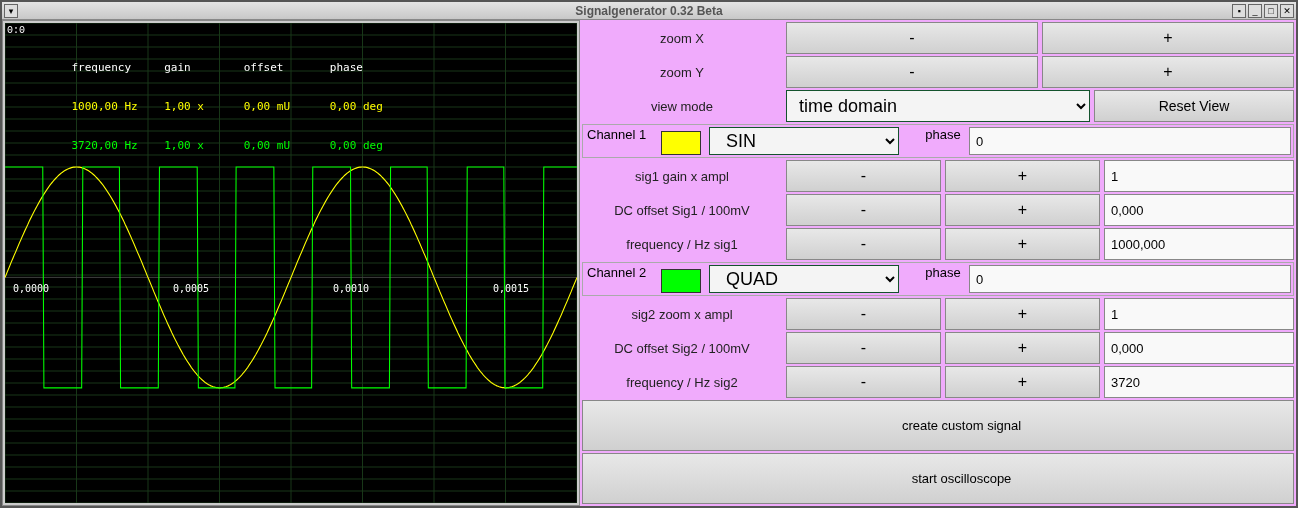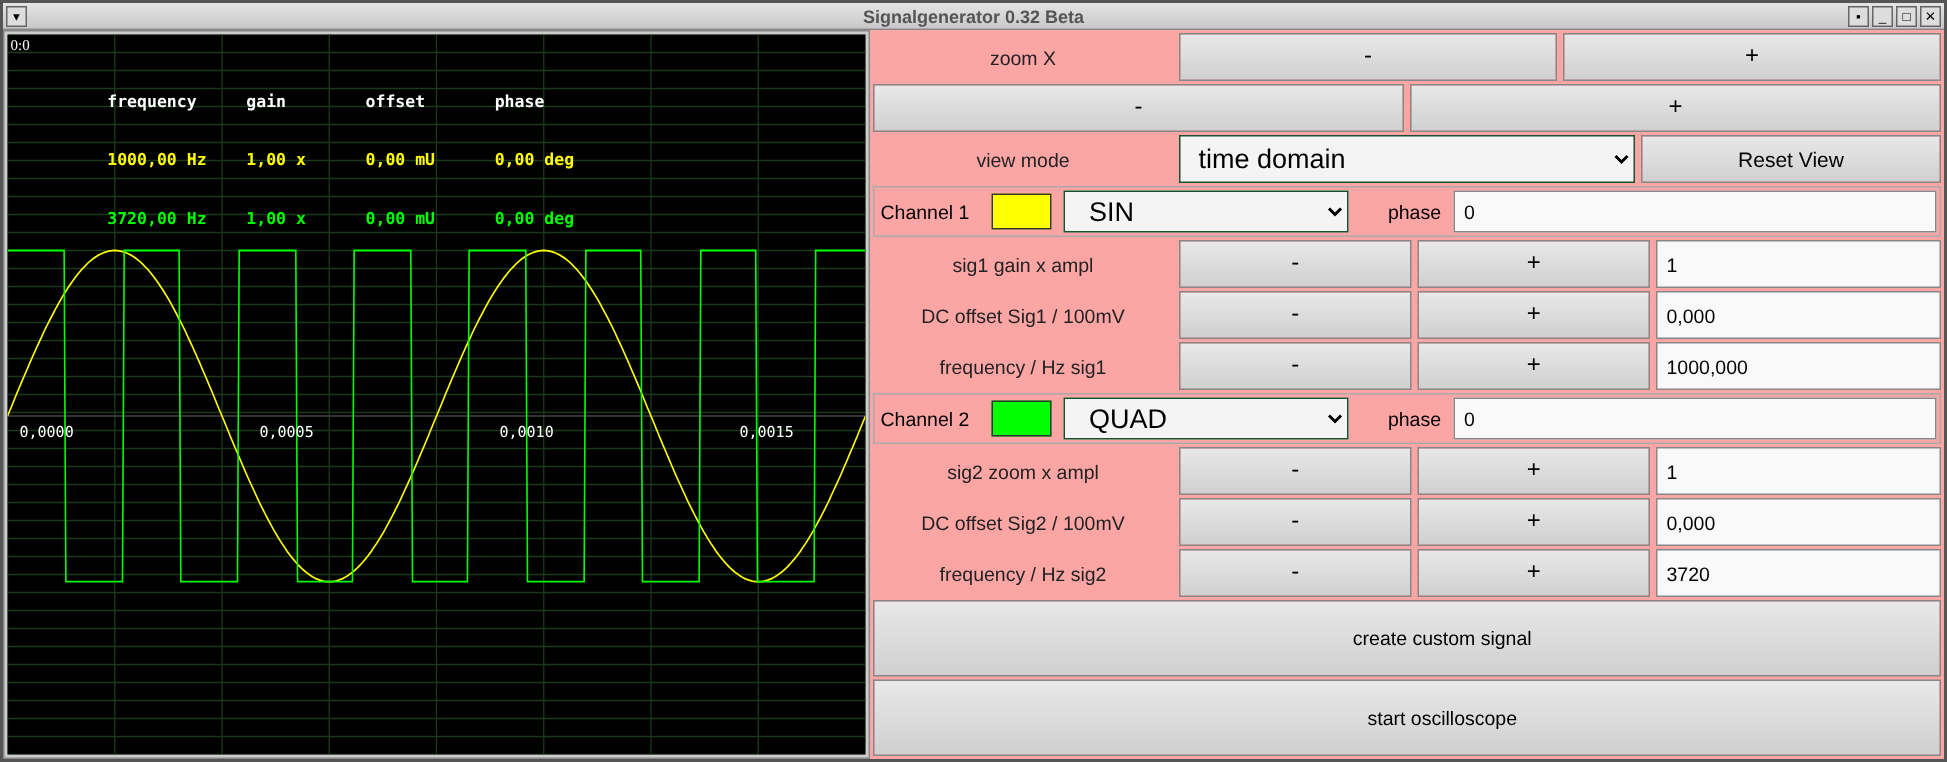--- a/index.html
+++ b/index.html
@@ -12,33 +12,33 @@
   .tb-btn { width: 14px; height: 14px; border: 1px solid #666; background: #ddd; font-size: 9px; line-height: 12px; text-align: center; cursor: pointer; }
   .body { flex: 1; display: flex; background: #d4d4d4; }
   .scope-wrap { width: 650px; height: 100%; border: 1px solid #888; background: #ccc; padding: 2px; }
   .scope { width: 100%; height: 100%; background: #000; position: relative; overflow: hidden; }
   .scope svg { position: absolute; top: 0; left: 0; width: 100%; height: 100%; }
   .scope-header { position: absolute; top: 2px; left: 2px; font-family: monospace; font-size: 11px; white-space: pre; line-height: 13px; }
   .hdr-labels { color: #fff; }
   .hdr-ch1 { color: #ffff00; }
   .hdr-ch2 { color: #00ff00; }
   .xtick { position: absolute; color: #fff; font-family: monospace; font-size: 10px; }
-  .coord { position: absolute; top: 2px; left: 2px; color: #fff; font-family: Liberation Serif, serif; font-size: 10px; }
-  .controls { flex: 1; display: flex; flex-direction: column; background: #fca5a5; padding: 2px; gap: 2px; }
+  .coord { position: absolute; top: 2px; left: 2px; color: #fff; font-family: Liberation Mono, monospace; font-size: 10px; }
+  .controls { flex: 1; display: flex; flex-direction: column; background: #f0abfc; padding: 2px; gap: 2px; }
   .row { display: flex; align-items: stretch; gap: 4px; height: 32px; }
   .label-cell { flex: 0 0 200px; display: flex; align-items: center; justify-content: center; color: #222; }
   .btn { flex: 1; border: 1px solid #888; background: linear-gradient(#e8e8e8, #d0d0d0); display: flex; align-items: center; justify-content: center; cursor: pointer; font-size: 14px; }
   .btn.minus, .btn.plus { font-size: 16px; }
   .wide-btn { flex: 1; border: 1px solid #888; background: linear-gradient(#e8e8e8, #d0d0d0); display: flex; align-items: center; justify-content: center; cursor: pointer; height: 32px; padding-left: 47px; }
   select { flex: 1; border: 1px solid #14532d; background: #f4f4f4; height: 100%; padding: 0 8px; font-size: 18px; }
   input[type=text] { flex: 1; border: 1px solid #888; background: #f9f9f9; height: 100%; padding: 0 6px; font-size: 13px; }
   .swatch { width: 40px; height: 24px; border: 1px solid #333; margin: 4px; cursor: pointer; }
   .ch1-swatch { background: #ffff00; }
   .ch2-swatch { background: #00ff00; }
-  .channel-row { display: flex; align-items: center; gap: 4px; height: 34px; border: 1px solid #aaa; padding: 2px; }
+  .channel-row { display: flex; align-items: flex-start; gap: 4px; height: 34px; border: 1px solid #aaa; padding: 2px; }
   .channel-row .ch-label { flex: 0 0 68px; text-align: left; padding-left: 2px; }
   .channel-row select { flex: 0 0 190px; padding-left: 12px; }
   .phase-label { flex: 0 0 44px; text-align: center; margin-left: 18px; }
   .param-row .btn { flex: 0 0 155px; }
   .param-row input { flex: 0 0 150px; }
 </style>
 </head>
 <body>
 
 <div class="window">
@@ -106,40 +106,41 @@
             <line x1="322" y1="0" x2="322" y2="482" stroke="#1a3a1a" stroke-width="1"></line>
             <line x1="402.5" y1="0" x2="402.5" y2="482" stroke="#1a3a1a" stroke-width="1"></line>
             <line x1="483" y1="0" x2="483" y2="482" stroke="#1a3a1a" stroke-width="1"></line>
             <line x1="563.5" y1="0" x2="563.5" y2="482" stroke="#1a3a1a" stroke-width="1"></line>
             <line x1="644" y1="0" x2="644" y2="482" stroke="#1a3a1a" stroke-width="1"></line>
             <line x1="0" y1="255.46" x2="644" y2="255.46" stroke="#444" stroke-width="1"></line>
             <path d="M0.0 255.5 L1.3 252.7 L2.6 249.9 L3.9 247.1 L5.2 244.3 L6.4 241.6 L7.7 238.8 L9.0 236.1 L10.3 233.3 L11.6 230.6 L12.9 227.9 L14.2 225.2 L15.5 222.5 L16.7 219.9 L18.0 217.3 L19.3 214.6 L20.6 212.1 L21.9 209.5 L23.2 207.0 L24.5 204.5 L25.8 202.1 L27.0 199.6 L28.3 197.2 L29.6 194.9 L30.9 192.6 L32.2 190.3 L33.5 188.1 L34.8 185.9 L36.1 183.7 L37.4 181.6 L38.6 179.6 L39.9 177.6 L41.2 175.6 L42.5 173.7 L43.8 171.8 L45.1 170.0 L46.4 168.3 L47.7 166.6 L48.9 165.0 L50.2 163.4 L51.5 161.9 L52.8 160.4 L54.1 159.0 L55.4 157.6 L56.7 156.4 L58.0 155.2 L59.2 154.0 L60.5 152.9 L61.8 151.9 L63.1 150.9 L64.4 150.0 L65.7 149.2 L67.0 148.4 L68.3 147.7 L69.6 147.1 L70.8 146.6 L72.1 146.1 L73.4 145.7 L74.7 145.3 L76.0 145.0 L77.3 144.8 L78.6 144.7 L79.9 144.6 L81.1 144.6 L82.4 144.7 L83.7 144.8 L85.0 145.0 L86.3 145.3 L87.6 145.7 L88.9 146.1 L90.2 146.6 L91.4 147.1 L92.7 147.7 L94.0 148.4 L95.3 149.2 L96.6 150.0 L97.9 150.9 L99.2 151.9 L100.5 152.9 L101.8 154.0 L103.0 155.2 L104.3 156.4 L105.6 157.6 L106.9 159.0 L108.2 160.4 L109.5 161.9 L110.8 163.4 L112.1 165.0 L113.3 166.6 L114.6 168.3 L115.9 170.0 L117.2 171.8 L118.5 173.7 L119.8 175.6 L121.1 177.6 L122.4 179.6 L123.6 181.6 L124.9 183.7 L126.2 185.9 L127.5 188.1 L128.8 190.3 L130.1 192.6 L131.4 194.9 L132.7 197.2 L134.0 199.6 L135.2 202.1 L136.5 204.5 L137.8 207.0 L139.1 209.5 L140.4 212.1 L141.7 214.6 L143.0 217.3 L144.3 219.9 L145.5 222.5 L146.8 225.2 L148.1 227.9 L149.4 230.6 L150.7 233.3 L152.0 236.1 L153.3 238.8 L154.6 241.6 L155.8 244.3 L157.1 247.1 L158.4 249.9 L159.7 252.7 L161.0 255.5 L162.3 258.2 L163.6 261.0 L164.9 263.8 L166.2 266.6 L167.4 269.4 L168.7 272.1 L170.0 274.9 L171.3 277.6 L172.6 280.3 L173.9 283.0 L175.2 285.7 L176.5 288.4 L177.7 291.0 L179.0 293.7 L180.3 296.3 L181.6 298.8 L182.9 301.4 L184.2 303.9 L185.5 306.4 L186.8 308.9 L188.0 311.3 L189.3 313.7 L190.6 316.0 L191.9 318.3 L193.2 320.6 L194.5 322.9 L195.8 325.0 L197.1 327.2 L198.4 329.3 L199.6 331.3 L200.9 333.4 L202.2 335.3 L203.5 337.2 L204.8 339.1 L206.1 340.9 L207.4 342.6 L208.7 344.3 L209.9 346.0 L211.2 347.5 L212.5 349.1 L213.8 350.5 L215.1 351.9 L216.4 353.3 L217.7 354.6 L219.0 355.8 L220.2 356.9 L221.5 358.0 L222.8 359.0 L224.1 360.0 L225.4 360.9 L226.7 361.7 L228.0 362.5 L229.3 363.2 L230.6 363.8 L231.8 364.4 L233.1 364.8 L234.4 365.3 L235.7 365.6 L237.0 365.9 L238.3 366.1 L239.6 366.2 L240.9 366.3 L242.1 366.3 L243.4 366.2 L244.7 366.1 L246.0 365.9 L247.3 365.6 L248.6 365.3 L249.9 364.8 L251.2 364.4 L252.4 363.8 L253.7 363.2 L255.0 362.5 L256.3 361.7 L257.6 360.9 L258.9 360.0 L260.2 359.0 L261.5 358.0 L262.8 356.9 L264.0 355.8 L265.3 354.6 L266.6 353.3 L267.9 351.9 L269.2 350.5 L270.5 349.1 L271.8 347.5 L273.1 346.0 L274.3 344.3 L275.6 342.6 L276.9 340.9 L278.2 339.1 L279.5 337.2 L280.8 335.3 L282.1 333.4 L283.4 331.3 L284.6 329.3 L285.9 327.2 L287.2 325.0 L288.5 322.9 L289.8 320.6 L291.1 318.3 L292.4 316.0 L293.7 313.7 L295.0 311.3 L296.2 308.9 L297.5 306.4 L298.8 303.9 L300.1 301.4 L301.4 298.8 L302.7 296.3 L304.0 293.7 L305.3 291.0 L306.5 288.4 L307.8 285.7 L309.1 283.0 L310.4 280.3 L311.7 277.6 L313.0 274.9 L314.3 272.1 L315.6 269.4 L316.8 266.6 L318.1 263.8 L319.4 261.0 L320.7 258.2 L322.0 255.5 L323.3 252.7 L324.6 249.9 L325.9 247.1 L327.2 244.3 L328.4 241.6 L329.7 238.8 L331.0 236.1 L332.3 233.3 L333.6 230.6 L334.9 227.9 L336.2 225.2 L337.5 222.5 L338.7 219.9 L340.0 217.3 L341.3 214.6 L342.6 212.1 L343.9 209.5 L345.2 207.0 L346.5 204.5 L347.8 202.1 L349.0 199.6 L350.3 197.2 L351.6 194.9 L352.9 192.6 L354.2 190.3 L355.5 188.1 L356.8 185.9 L358.1 183.7 L359.4 181.6 L360.6 179.6 L361.9 177.6 L363.2 175.6 L364.5 173.7 L365.8 171.8 L367.1 170.0 L368.4 168.3 L369.7 166.6 L370.9 165.0 L372.2 163.4 L373.5 161.9 L374.8 160.4 L376.1 159.0 L377.4 157.6 L378.7 156.4 L380.0 155.2 L381.2 154.0 L382.5 152.9 L383.8 151.9 L385.1 150.9 L386.4 150.0 L387.7 149.2 L389.0 148.4 L390.3 147.7 L391.6 147.1 L392.8 146.6 L394.1 146.1 L395.4 145.7 L396.7 145.3 L398.0 145.0 L399.3 144.8 L400.6 144.7 L401.9 144.6 L403.1 144.6 L404.4 144.7 L405.7 144.8 L407.0 145.0 L408.3 145.3 L409.6 145.7 L410.9 146.1 L412.2 146.6 L413.4 147.1 L414.7 147.7 L416.0 148.4 L417.3 149.2 L418.6 150.0 L419.9 150.9 L421.2 151.9 L422.5 152.9 L423.8 154.0 L425.0 155.2 L426.3 156.4 L427.6 157.6 L428.9 159.0 L430.2 160.4 L431.5 161.9 L432.8 163.4 L434.1 165.0 L435.3 166.6 L436.6 168.3 L437.9 170.0 L439.2 171.8 L440.5 173.7 L441.8 175.6 L443.1 177.6 L444.4 179.6 L445.6 181.6 L446.9 183.7 L448.2 185.9 L449.5 188.1 L450.8 190.3 L452.1 192.6 L453.4 194.9 L454.7 197.2 L456.0 199.6 L457.2 202.1 L458.5 204.5 L459.8 207.0 L461.1 209.5 L462.4 212.1 L463.7 214.6 L465.0 217.3 L466.3 219.9 L467.5 222.5 L468.8 225.2 L470.1 227.9 L471.4 230.6 L472.7 233.3 L474.0 236.1 L475.3 238.8 L476.6 241.6 L477.8 244.3 L479.1 247.1 L480.4 249.9 L481.7 252.7 L483.0 255.5 L484.3 258.2 L485.6 261.0 L486.9 263.8 L488.2 266.6 L489.4 269.4 L490.7 272.1 L492.0 274.9 L493.3 277.6 L494.6 280.3 L495.9 283.0 L497.2 285.7 L498.5 288.4 L499.7 291.0 L501.0 293.7 L502.3 296.3 L503.6 298.8 L504.9 301.4 L506.2 303.9 L507.5 306.4 L508.8 308.9 L510.0 311.3 L511.3 313.7 L512.6 316.0 L513.9 318.3 L515.2 320.6 L516.5 322.9 L517.8 325.0 L519.1 327.2 L520.4 329.3 L521.6 331.3 L522.9 333.4 L524.2 335.3 L525.5 337.2 L526.8 339.1 L528.1 340.9 L529.4 342.6 L530.7 344.3 L531.9 346.0 L533.2 347.5 L534.5 349.1 L535.8 350.5 L537.1 351.9 L538.4 353.3 L539.7 354.6 L541.0 355.8 L542.2 356.9 L543.5 358.0 L544.8 359.0 L546.1 360.0 L547.4 360.9 L548.7 361.7 L550.0 362.5 L551.3 363.2 L552.6 363.8 L553.8 364.4 L555.1 364.8 L556.4 365.3 L557.7 365.6 L559.0 365.9 L560.3 366.1 L561.6 366.2 L562.9 366.3 L564.1 366.3 L565.4 366.2 L566.7 366.1 L568.0 365.9 L569.3 365.6 L570.6 365.3 L571.9 364.8 L573.2 364.4 L574.4 363.8 L575.7 363.2 L577.0 362.5 L578.3 361.7 L579.6 360.9 L580.9 360.0 L582.2 359.0 L583.5 358.0 L584.8 356.9 L586.0 355.8 L587.3 354.6 L588.6 353.3 L589.9 351.9 L591.2 350.5 L592.5 349.1 L593.8 347.5 L595.1 346.0 L596.3 344.3 L597.6 342.6 L598.9 340.9 L600.2 339.1 L601.5 337.2 L602.8 335.3 L604.1 333.4 L605.4 331.3 L606.6 329.3 L607.9 327.2 L609.2 325.0 L610.5 322.9 L611.8 320.6 L613.1 318.3 L614.4 316.0 L615.7 313.7 L617.0 311.3 L618.2 308.9 L619.5 306.4 L620.8 303.9 L622.1 301.4 L623.4 298.8 L624.7 296.3 L626.0 293.7 L627.3 291.0 L628.5 288.4 L629.8 285.7 L631.1 283.0 L632.4 280.3 L633.7 277.6 L635.0 274.9 L636.3 272.1 L637.6 269.4 L638.8 266.6 L640.1 263.8 L641.4 261.0 L642.7 258.2 L644.0 255.5 " fill="none" stroke="#ffff00" stroke-width="1.2"></path>
             <path d="M0.0 144.6 L1.3 144.6 L2.6 144.6 L3.9 144.6 L5.2 144.6 L6.4 144.6 L7.7 144.6 L9.0 144.6 L10.3 144.6 L11.6 144.6 L12.9 144.6 L14.2 144.6 L15.5 144.6 L16.7 144.6 L18.0 144.6 L19.3 144.6 L20.6 144.6 L21.9 144.6 L23.2 144.6 L24.5 144.6 L25.8 144.6 L27.0 144.6 L28.3 144.6 L29.6 144.6 L30.9 144.6 L32.2 144.6 L33.5 144.6 L34.8 144.6 L36.1 144.6 L37.4 144.6 L38.6 144.6 L39.9 144.6 L41.2 144.6 L42.5 144.6 L43.8 366.3 L45.1 366.3 L46.4 366.3 L47.7 366.3 L48.9 366.3 L50.2 366.3 L51.5 366.3 L52.8 366.3 L54.1 366.3 L55.4 366.3 L56.7 366.3 L58.0 366.3 L59.2 366.3 L60.5 366.3 L61.8 366.3 L63.1 366.3 L64.4 366.3 L65.7 366.3 L67.0 366.3 L68.3 366.3 L69.6 366.3 L70.8 366.3 L72.1 366.3 L73.4 366.3 L74.7 366.3 L76.0 366.3 L77.3 366.3 L78.6 366.3 L79.9 366.3 L81.1 366.3 L82.4 366.3 L83.7 366.3 L85.0 366.3 L86.3 366.3 L87.6 144.6 L88.9 144.6 L90.2 144.6 L91.4 144.6 L92.7 144.6 L94.0 144.6 L95.3 144.6 L96.6 144.6 L97.9 144.6 L99.2 144.6 L100.5 144.6 L101.8 144.6 L103.0 144.6 L104.3 144.6 L105.6 144.6 L106.9 144.6 L108.2 144.6 L109.5 144.6 L110.8 144.6 L112.1 144.6 L113.3 144.6 L114.6 144.6 L115.9 144.6 L117.2 144.6 L118.5 144.6 L119.8 144.6 L121.1 144.6 L122.4 144.6 L123.6 144.6 L124.9 144.6 L126.2 144.6 L127.5 144.6 L128.8 144.6 L130.1 366.3 L131.4 366.3 L132.7 366.3 L134.0 366.3 L135.2 366.3 L136.5 366.3 L137.8 366.3 L139.1 366.3 L140.4 366.3 L141.7 366.3 L143.0 366.3 L144.3 366.3 L145.5 366.3 L146.8 366.3 L148.1 366.3 L149.4 366.3 L150.7 366.3 L152.0 366.3 L153.3 366.3 L154.6 366.3 L155.8 366.3 L157.1 366.3 L158.4 366.3 L159.7 366.3 L161.0 366.3 L162.3 366.3 L163.6 366.3 L164.9 366.3 L166.2 366.3 L167.4 366.3 L168.7 366.3 L170.0 366.3 L171.3 366.3 L172.6 366.3 L173.9 144.6 L175.2 144.6 L176.5 144.6 L177.7 144.6 L179.0 144.6 L180.3 144.6 L181.6 144.6 L182.9 144.6 L184.2 144.6 L185.5 144.6 L186.8 144.6 L188.0 144.6 L189.3 144.6 L190.6 144.6 L191.9 144.6 L193.2 144.6 L194.5 144.6 L195.8 144.6 L197.1 144.6 L198.4 144.6 L199.6 144.6 L200.9 144.6 L202.2 144.6 L203.5 144.6 L204.8 144.6 L206.1 144.6 L207.4 144.6 L208.7 144.6 L209.9 144.6 L211.2 144.6 L212.5 144.6 L213.8 144.6 L215.1 144.6 L216.4 144.6 L217.7 366.3 L219.0 366.3 L220.2 366.3 L221.5 366.3 L222.8 366.3 L224.1 366.3 L225.4 366.3 L226.7 366.3 L228.0 366.3 L229.3 366.3 L230.6 366.3 L231.8 366.3 L233.1 366.3 L234.4 366.3 L235.7 366.3 L237.0 366.3 L238.3 366.3 L239.6 366.3 L240.9 366.3 L242.1 366.3 L243.4 366.3 L244.7 366.3 L246.0 366.3 L247.3 366.3 L248.6 366.3 L249.9 366.3 L251.2 366.3 L252.4 366.3 L253.7 366.3 L255.0 366.3 L256.3 366.3 L257.6 366.3 L258.9 366.3 L260.2 144.6 L261.5 144.6 L262.8 144.6 L264.0 144.6 L265.3 144.6 L266.6 144.6 L267.9 144.6 L269.2 144.6 L270.5 144.6 L271.8 144.6 L273.1 144.6 L274.3 144.6 L275.6 144.6 L276.9 144.6 L278.2 144.6 L279.5 144.6 L280.8 144.6 L282.1 144.6 L283.4 144.6 L284.6 144.6 L285.9 144.6 L287.2 144.6 L288.5 144.6 L289.8 144.6 L291.1 144.6 L292.4 144.6 L293.7 144.6 L295.0 144.6 L296.2 144.6 L297.5 144.6 L298.8 144.6 L300.1 144.6 L301.4 144.6 L302.7 144.6 L304.0 366.3 L305.3 366.3 L306.5 366.3 L307.8 366.3 L309.1 366.3 L310.4 366.3 L311.7 366.3 L313.0 366.3 L314.3 366.3 L315.6 366.3 L316.8 366.3 L318.1 366.3 L319.4 366.3 L320.7 366.3 L322.0 366.3 L323.3 366.3 L324.6 366.3 L325.9 366.3 L327.2 366.3 L328.4 366.3 L329.7 366.3 L331.0 366.3 L332.3 366.3 L333.6 366.3 L334.9 366.3 L336.2 366.3 L337.5 366.3 L338.7 366.3 L340.0 366.3 L341.3 366.3 L342.6 366.3 L343.9 366.3 L345.2 366.3 L346.5 144.6 L347.8 144.6 L349.0 144.6 L350.3 144.6 L351.6 144.6 L352.9 144.6 L354.2 144.6 L355.5 144.6 L356.8 144.6 L358.1 144.6 L359.4 144.6 L360.6 144.6 L361.9 144.6 L363.2 144.6 L364.5 144.6 L365.8 144.6 L367.1 144.6 L368.4 144.6 L369.7 144.6 L370.9 144.6 L372.2 144.6 L373.5 144.6 L374.8 144.6 L376.1 144.6 L377.4 144.6 L378.7 144.6 L380.0 144.6 L381.2 144.6 L382.5 144.6 L383.8 144.6 L385.1 144.6 L386.4 144.6 L387.7 144.6 L389.0 144.6 L390.3 366.3 L391.6 366.3 L392.8 366.3 L394.1 366.3 L395.4 366.3 L396.7 366.3 L398.0 366.3 L399.3 366.3 L400.6 366.3 L401.9 366.3 L403.1 366.3 L404.4 366.3 L405.7 366.3 L407.0 366.3 L408.3 366.3 L409.6 366.3 L410.9 366.3 L412.2 366.3 L413.4 366.3 L414.7 366.3 L416.0 366.3 L417.3 366.3 L418.6 366.3 L419.9 366.3 L421.2 366.3 L422.5 366.3 L423.8 366.3 L425.0 366.3 L426.3 366.3 L427.6 366.3 L428.9 366.3 L430.2 366.3 L431.5 366.3 L432.8 366.3 L434.1 144.6 L435.3 144.6 L436.6 144.6 L437.9 144.6 L439.2 144.6 L440.5 144.6 L441.8 144.6 L443.1 144.6 L444.4 144.6 L445.6 144.6 L446.9 144.6 L448.2 144.6 L449.5 144.6 L450.8 144.6 L452.1 144.6 L453.4 144.6 L454.7 144.6 L456.0 144.6 L457.2 144.6 L458.5 144.6 L459.8 144.6 L461.1 144.6 L462.4 144.6 L463.7 144.6 L465.0 144.6 L466.3 144.6 L467.5 144.6 L468.8 144.6 L470.1 144.6 L471.4 144.6 L472.7 144.6 L474.0 144.6 L475.3 144.6 L476.6 366.3 L477.8 366.3 L479.1 366.3 L480.4 366.3 L481.7 366.3 L483.0 366.3 L484.3 366.3 L485.6 366.3 L486.9 366.3 L488.2 366.3 L489.4 366.3 L490.7 366.3 L492.0 366.3 L493.3 366.3 L494.6 366.3 L495.9 366.3 L497.2 366.3 L498.5 366.3 L499.7 366.3 L501.0 366.3 L502.3 366.3 L503.6 366.3 L504.9 366.3 L506.2 366.3 L507.5 366.3 L508.8 366.3 L510.0 366.3 L511.3 366.3 L512.6 366.3 L513.9 366.3 L515.2 366.3 L516.5 366.3 L517.8 366.3 L519.1 366.3 L520.4 144.6 L521.6 144.6 L522.9 144.6 L524.2 144.6 L525.5 144.6 L526.8 144.6 L528.1 144.6 L529.4 144.6 L530.7 144.6 L531.9 144.6 L533.2 144.6 L534.5 144.6 L535.8 144.6 L537.1 144.6 L538.4 144.6 L539.7 144.6 L541.0 144.6 L542.2 144.6 L543.5 144.6 L544.8 144.6 L546.1 144.6 L547.4 144.6 L548.7 144.6 L550.0 144.6 L551.3 144.6 L552.6 144.6 L553.8 144.6 L555.1 144.6 L556.4 144.6 L557.7 144.6 L559.0 144.6 L560.3 144.6 L561.6 144.6 L562.9 366.3 L564.1 366.3 L565.4 366.3 L566.7 366.3 L568.0 366.3 L569.3 366.3 L570.6 366.3 L571.9 366.3 L573.2 366.3 L574.4 366.3 L575.7 366.3 L577.0 366.3 L578.3 366.3 L579.6 366.3 L580.9 366.3 L582.2 366.3 L583.5 366.3 L584.8 366.3 L586.0 366.3 L587.3 366.3 L588.6 366.3 L589.9 366.3 L591.2 366.3 L592.5 366.3 L593.8 366.3 L595.1 366.3 L596.3 366.3 L597.6 366.3 L598.9 366.3 L600.2 366.3 L601.5 366.3 L602.8 366.3 L604.1 366.3 L605.4 366.3 L606.6 144.6 L607.9 144.6 L609.2 144.6 L610.5 144.6 L611.8 144.6 L613.1 144.6 L614.4 144.6 L615.7 144.6 L617.0 144.6 L618.2 144.6 L619.5 144.6 L620.8 144.6 L622.1 144.6 L623.4 144.6 L624.7 144.6 L626.0 144.6 L627.3 144.6 L628.5 144.6 L629.8 144.6 L631.1 144.6 L632.4 144.6 L633.7 144.6 L635.0 144.6 L636.3 144.6 L637.6 144.6 L638.8 144.6 L640.1 144.6 L641.4 144.6 L642.7 144.6 L644.0 144.6 " fill="none" stroke="#00ff00" stroke-width="1.2"></path>
           </svg>
         <div class="coord">0:0</div>
-        <div class="scope-header" style="top:12px; left:40px;font-weight:bold;">
+        <div class="scope-header" style="top:12px; left:40px;">
           <div class="hdr-labels">    frequency     gain        offset       phase</div>
           <div class="hdr-ch1">    1000,00 Hz    1,00 x      0,00 mU      0,00 deg</div>
           <div class="hdr-ch2">    3720,00 Hz    1,00 x      0,00 mU      0,00 deg</div>
         </div>
         <div class="xtick" style="left:8px; top:260px;">0,0000</div>
         <div class="xtick" style="left:168px; top:260px;">0,0005</div>
         <div class="xtick" style="left:328px; top:260px;">0,0010</div>
         <div class="xtick" style="left:488px; top:260px;">0,0015</div>
       </div>
     </div>
     <div class="controls">
 
       <div class="row">
         <div class="label-cell">zoom X</div>
         <div class="btn minus">-</div>
         <div class="btn plus">+</div>
       </div>
 
       <div class="row">
+        <div class="label-cell">zoom Y</div>
         <div class="btn minus">-</div>
         <div class="btn plus">+</div>
       </div>
 
       <div class="row">
         <div class="label-cell">view mode</div>
         <select>
           <option>time domain</option>
         </select>
         <div class="btn" style="flex:0 0 200px;">Reset View</div>

